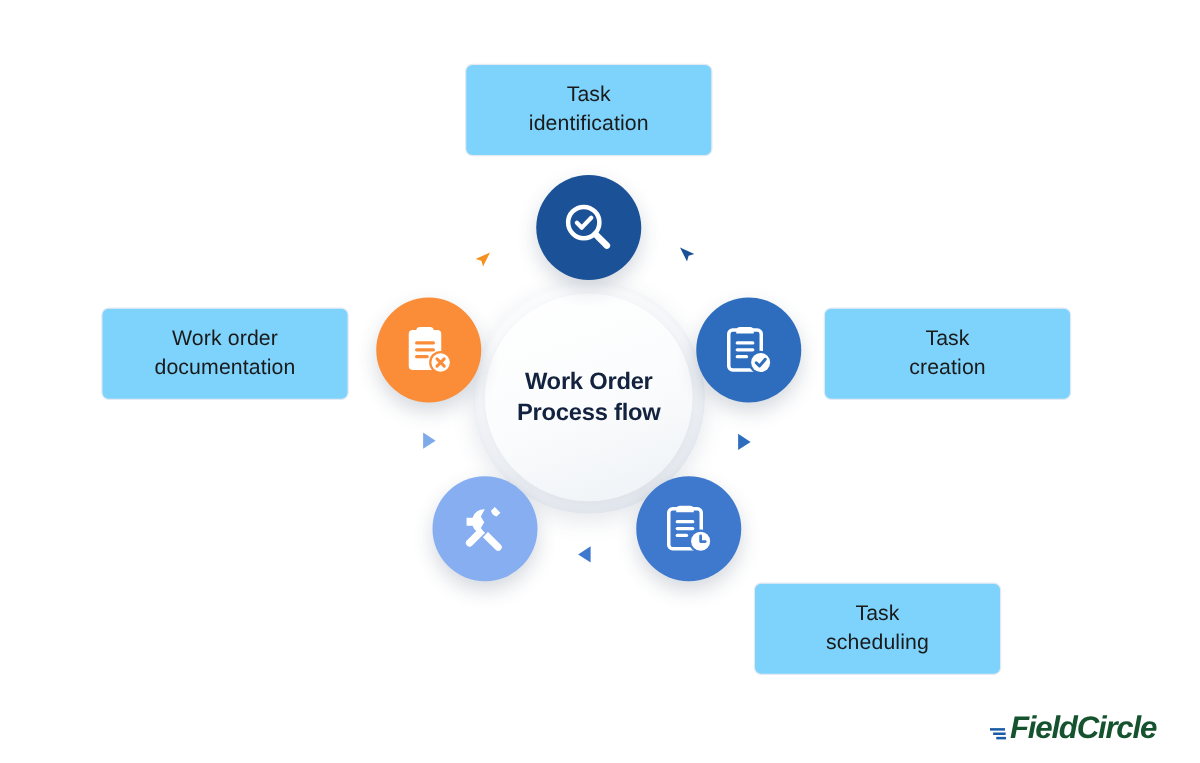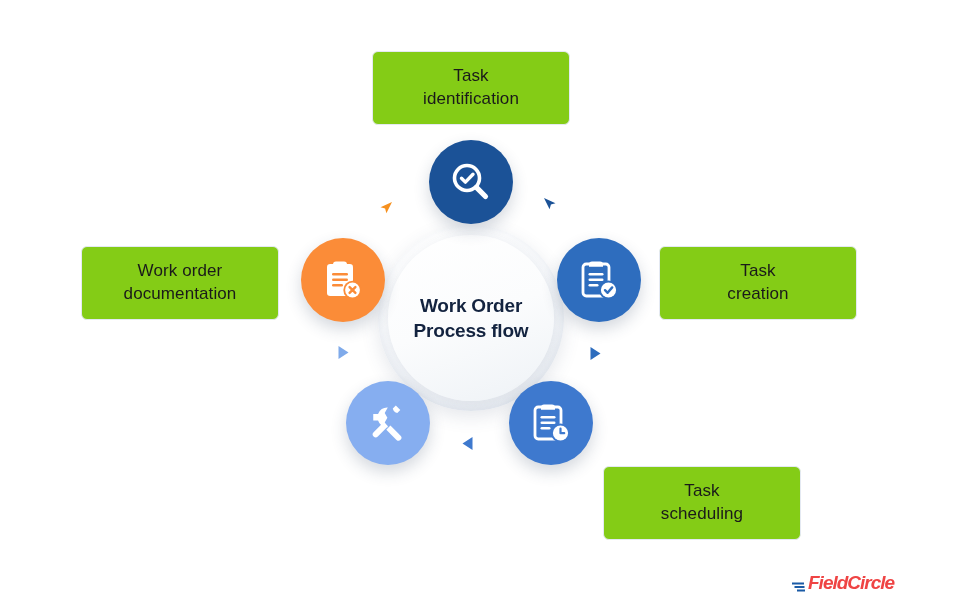--- a/index.html
+++ b/index.html
@@ -16,21 +16,21 @@
   #stage {
     position: relative;
     width: 960px;
     height: 610px;
   }
 
   
   .label-card {
     position: absolute;
     box-sizing: border-box;
-    background: #84cc16;
+    background: #7dd3fc;
     border: 1px solid #e4e9f2;
     border-radius: 6px;
     display: flex;
     align-items: center;
     justify-content: center;
     text-align: center;
     color: #1a1a1a;
     font-size: 17px;
     line-height: 1.35;
     font-family: "Liberation Sans", sans-serif;
@@ -105,24 +105,24 @@
   .logo {
     position: absolute;
     left: 792px; top: 567px;
     display: flex;
     align-items: center;
     gap: 3px;
   }
   .logo-mark { display: block; }
   .logo-text {
     font-family: "Liberation Sans", sans-serif;
-    font-size: 19px;
+    font-size: 25px;
     font-weight: bold;
     font-style: italic;
-    color: #ef4444;
+    color: #14532d;
     letter-spacing: -1px;
     line-height: 1;
   }
 </style>
 </head>
 <body>
 
 <div id="stage">
 
   <div class="label-card card-task-identification">Task

